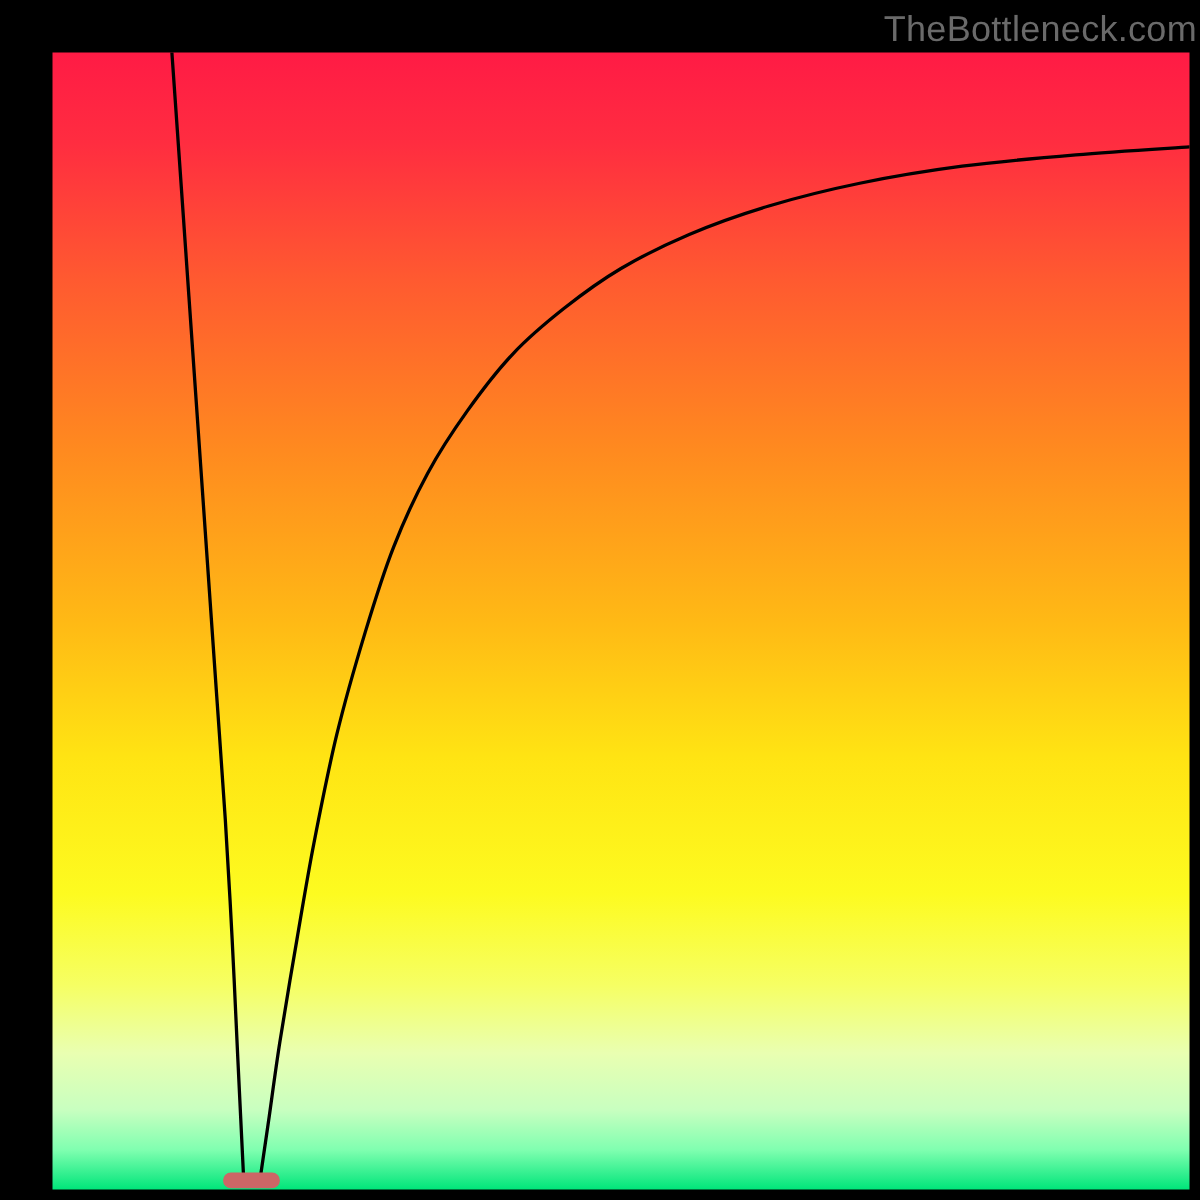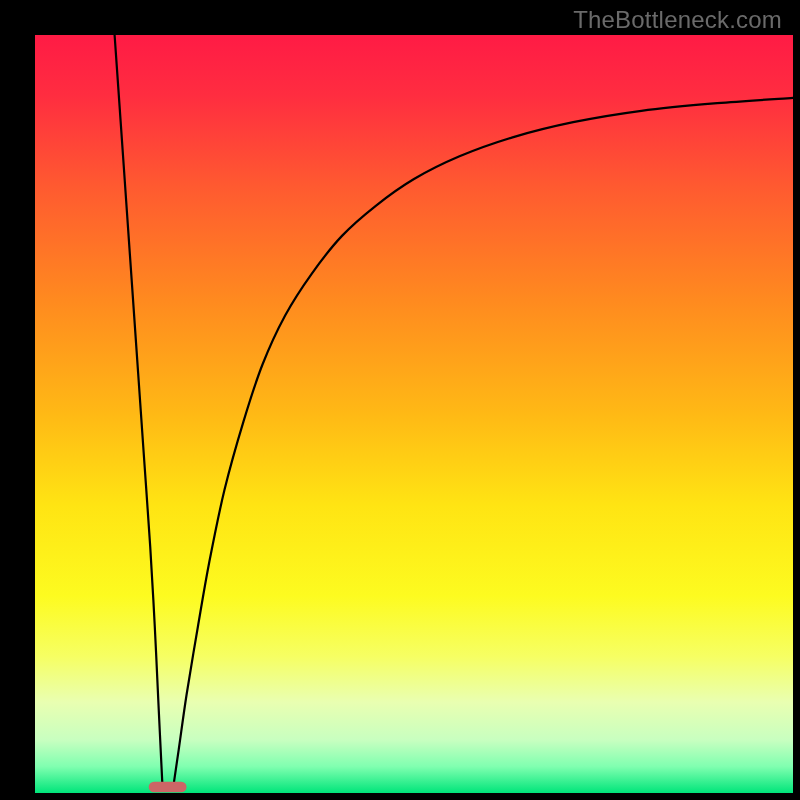--- a/index.html
+++ b/index.html
@@ -13,21 +13,21 @@
   }
   .frame {
     position: relative;
     width: 800px;
     height: 800px;
     background: #000;
   }
   .watermark {
     position: absolute;
     top: 6px;
-    right: 18px;
+    right: 2px;
     color: #6a6a6a;
     font-size: 24px;
     font-weight: 400;
     letter-spacing: 0.2px;
     z-index: 10;
   }
   svg.plot {
     position: absolute;
     left: 0;
     top: 0;

